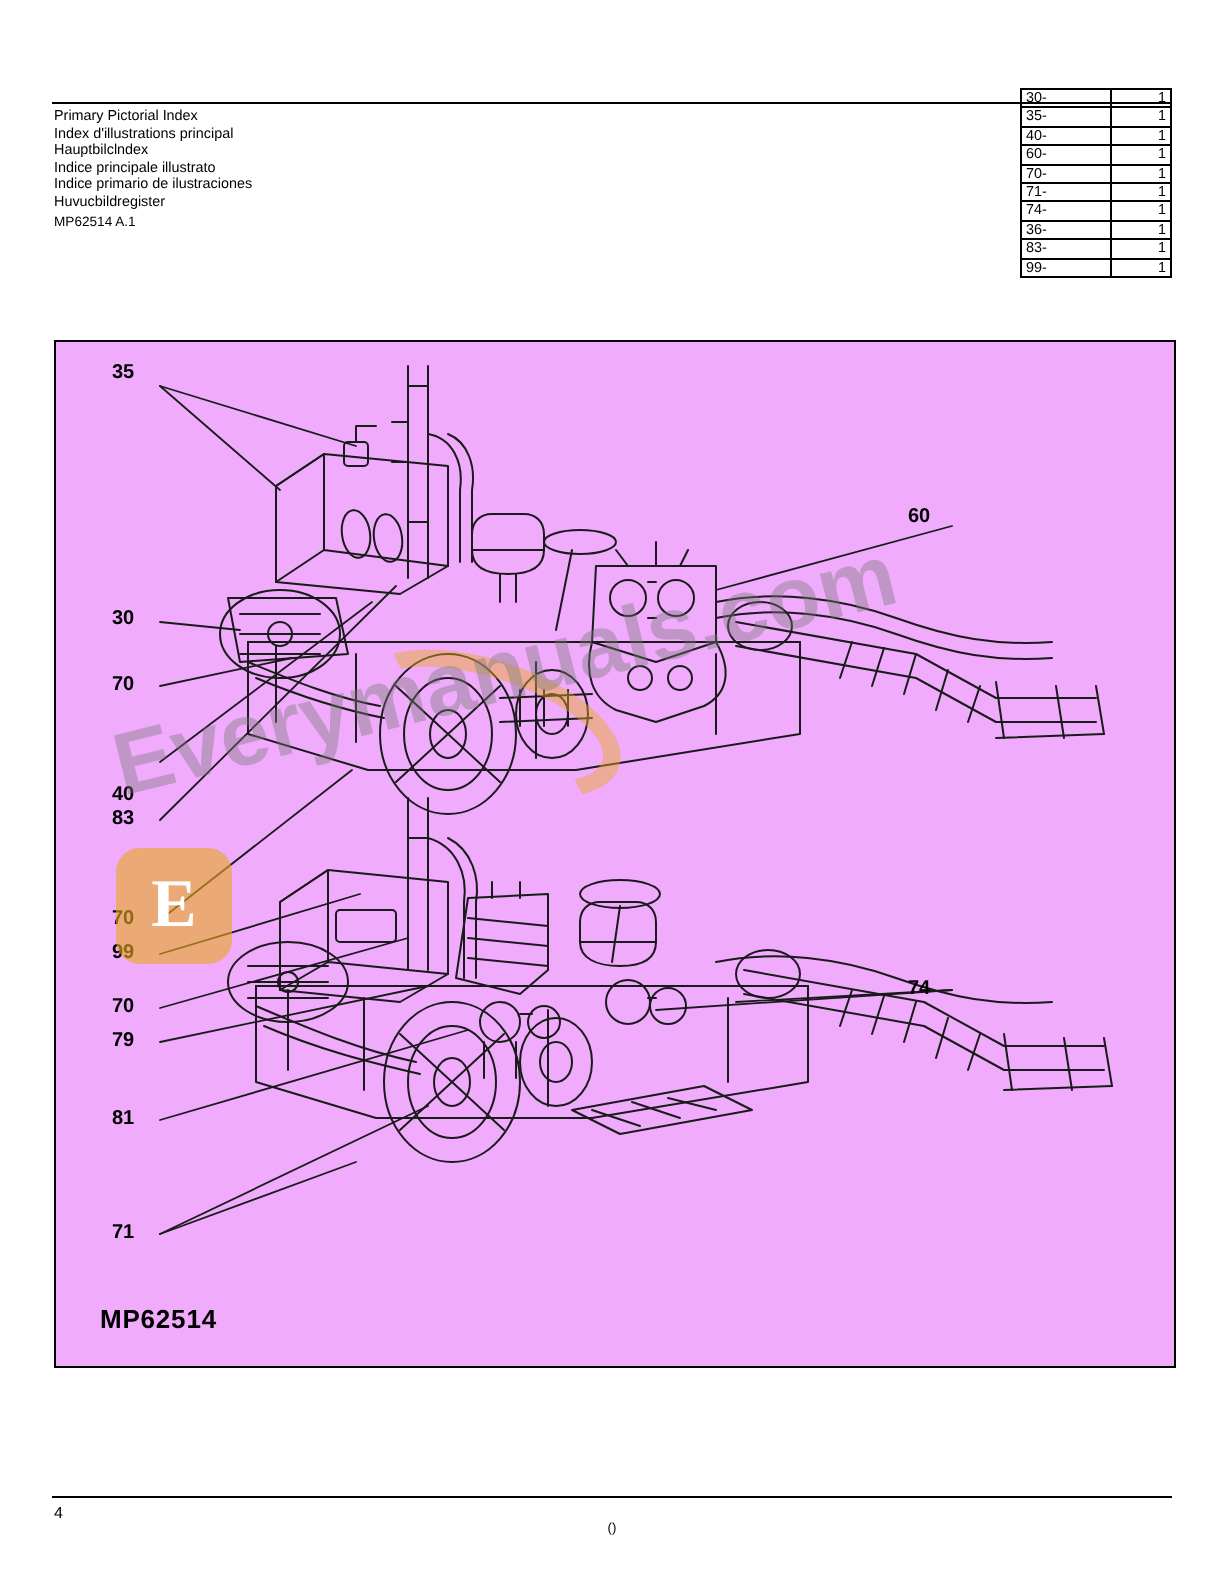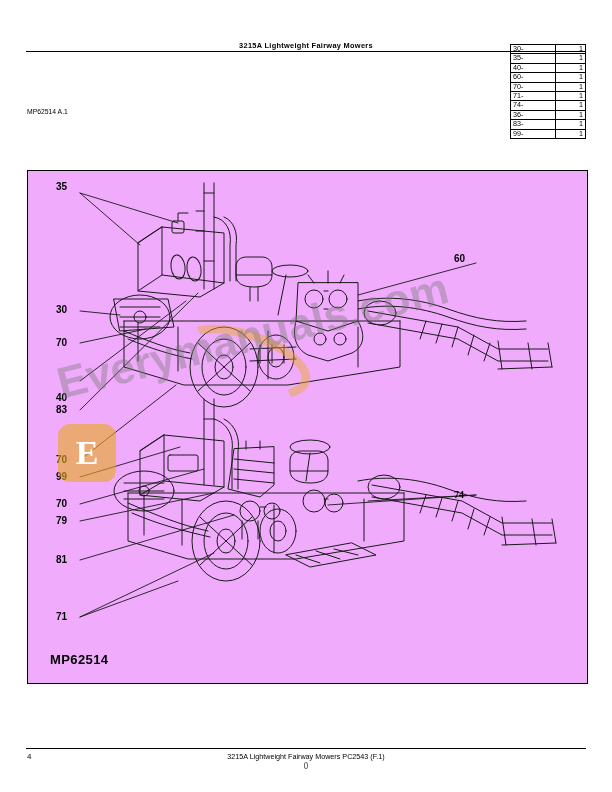--- a/index.html
+++ b/index.html
@@ -181,23 +181,30 @@
     transform: rotate(18deg);
   }
 
   svg.art { position: absolute; left: 0; top: 0; }
 </style>
 </head>
 <body>
 
 <div class="page">
 
-  <div class="header-title">3215A  Lightweight  Fairway  Mowers</div>
   <div class="header-rule"></div>
 
+  <div class="index-block">
+    <div>Primary Pictorial Index</div>
+    <div>Index d'illustrations principal</div>
+    <div>Hauptbilclndex</div>
+    <div>Indice principale illustrato</div>
+    <div>Indice primario de ilustraciones</div>
+    <div>Huvucbildregister</div>
+  </div>
   <div class="doc-ref">MP62514 A.1</div>
 
   <table class="pg-table">
     <tbody>
       <tr>
         <td class="num">30-</td>
         <td class="pg">1</td>
       </tr>
       <tr>
         <td class="num">35-</td>
@@ -399,33 +406,32 @@
     <div class="callout" style="left:28px; top:10px;">35</div>
     <div class="callout" style="left:426px; top:82px;">60</div>
     <div class="callout" style="left:28px; top:133px;">30</div>
     <div class="callout" style="left:28px; top:166px;">70</div>
     <div class="callout" style="left:28px; top:221px;">40</div>
     <div class="callout" style="left:28px; top:233px;">83</div>
     <div class="callout" style="left:28px; top:283px;">70</div>
     <div class="callout" style="left:28px; top:300px;">99</div>
     <div class="callout" style="left:28px; top:327px;">70</div>
     <div class="callout" style="left:28px; top:344px;text-align:right;">79</div>
-    <div class="callout" style="left:426px; top:318px;font-family:Liberation Serif, serif;">74</div>
+    <div class="callout" style="left:426px; top:318px;">74</div>
     <div class="callout" style="left:28px; top:383px;">81</div>
     <div class="callout" style="left:28px; top:440px;">71</div>
 
     <div class="fig-code">MP62514</div>
   </div>
 
   <div class="watermark">
     <div class="wm-swoosh"></div>
     <div class="wm-logo">
       <div class="wm-logo-letter">E</div>
     </div>
     <div class="wm-text">Everymanuals.com</div>
   </div>
 
   <div class="footer-rule"></div>
   <div class="footer-page">4</div>
-  <div class="footer-center">3215A Lightweight Fairway Mowers    PC2543    (F.1)</div>
   <div class="footer-sub">()</div>
 
 </div>
 
 </body></html>

